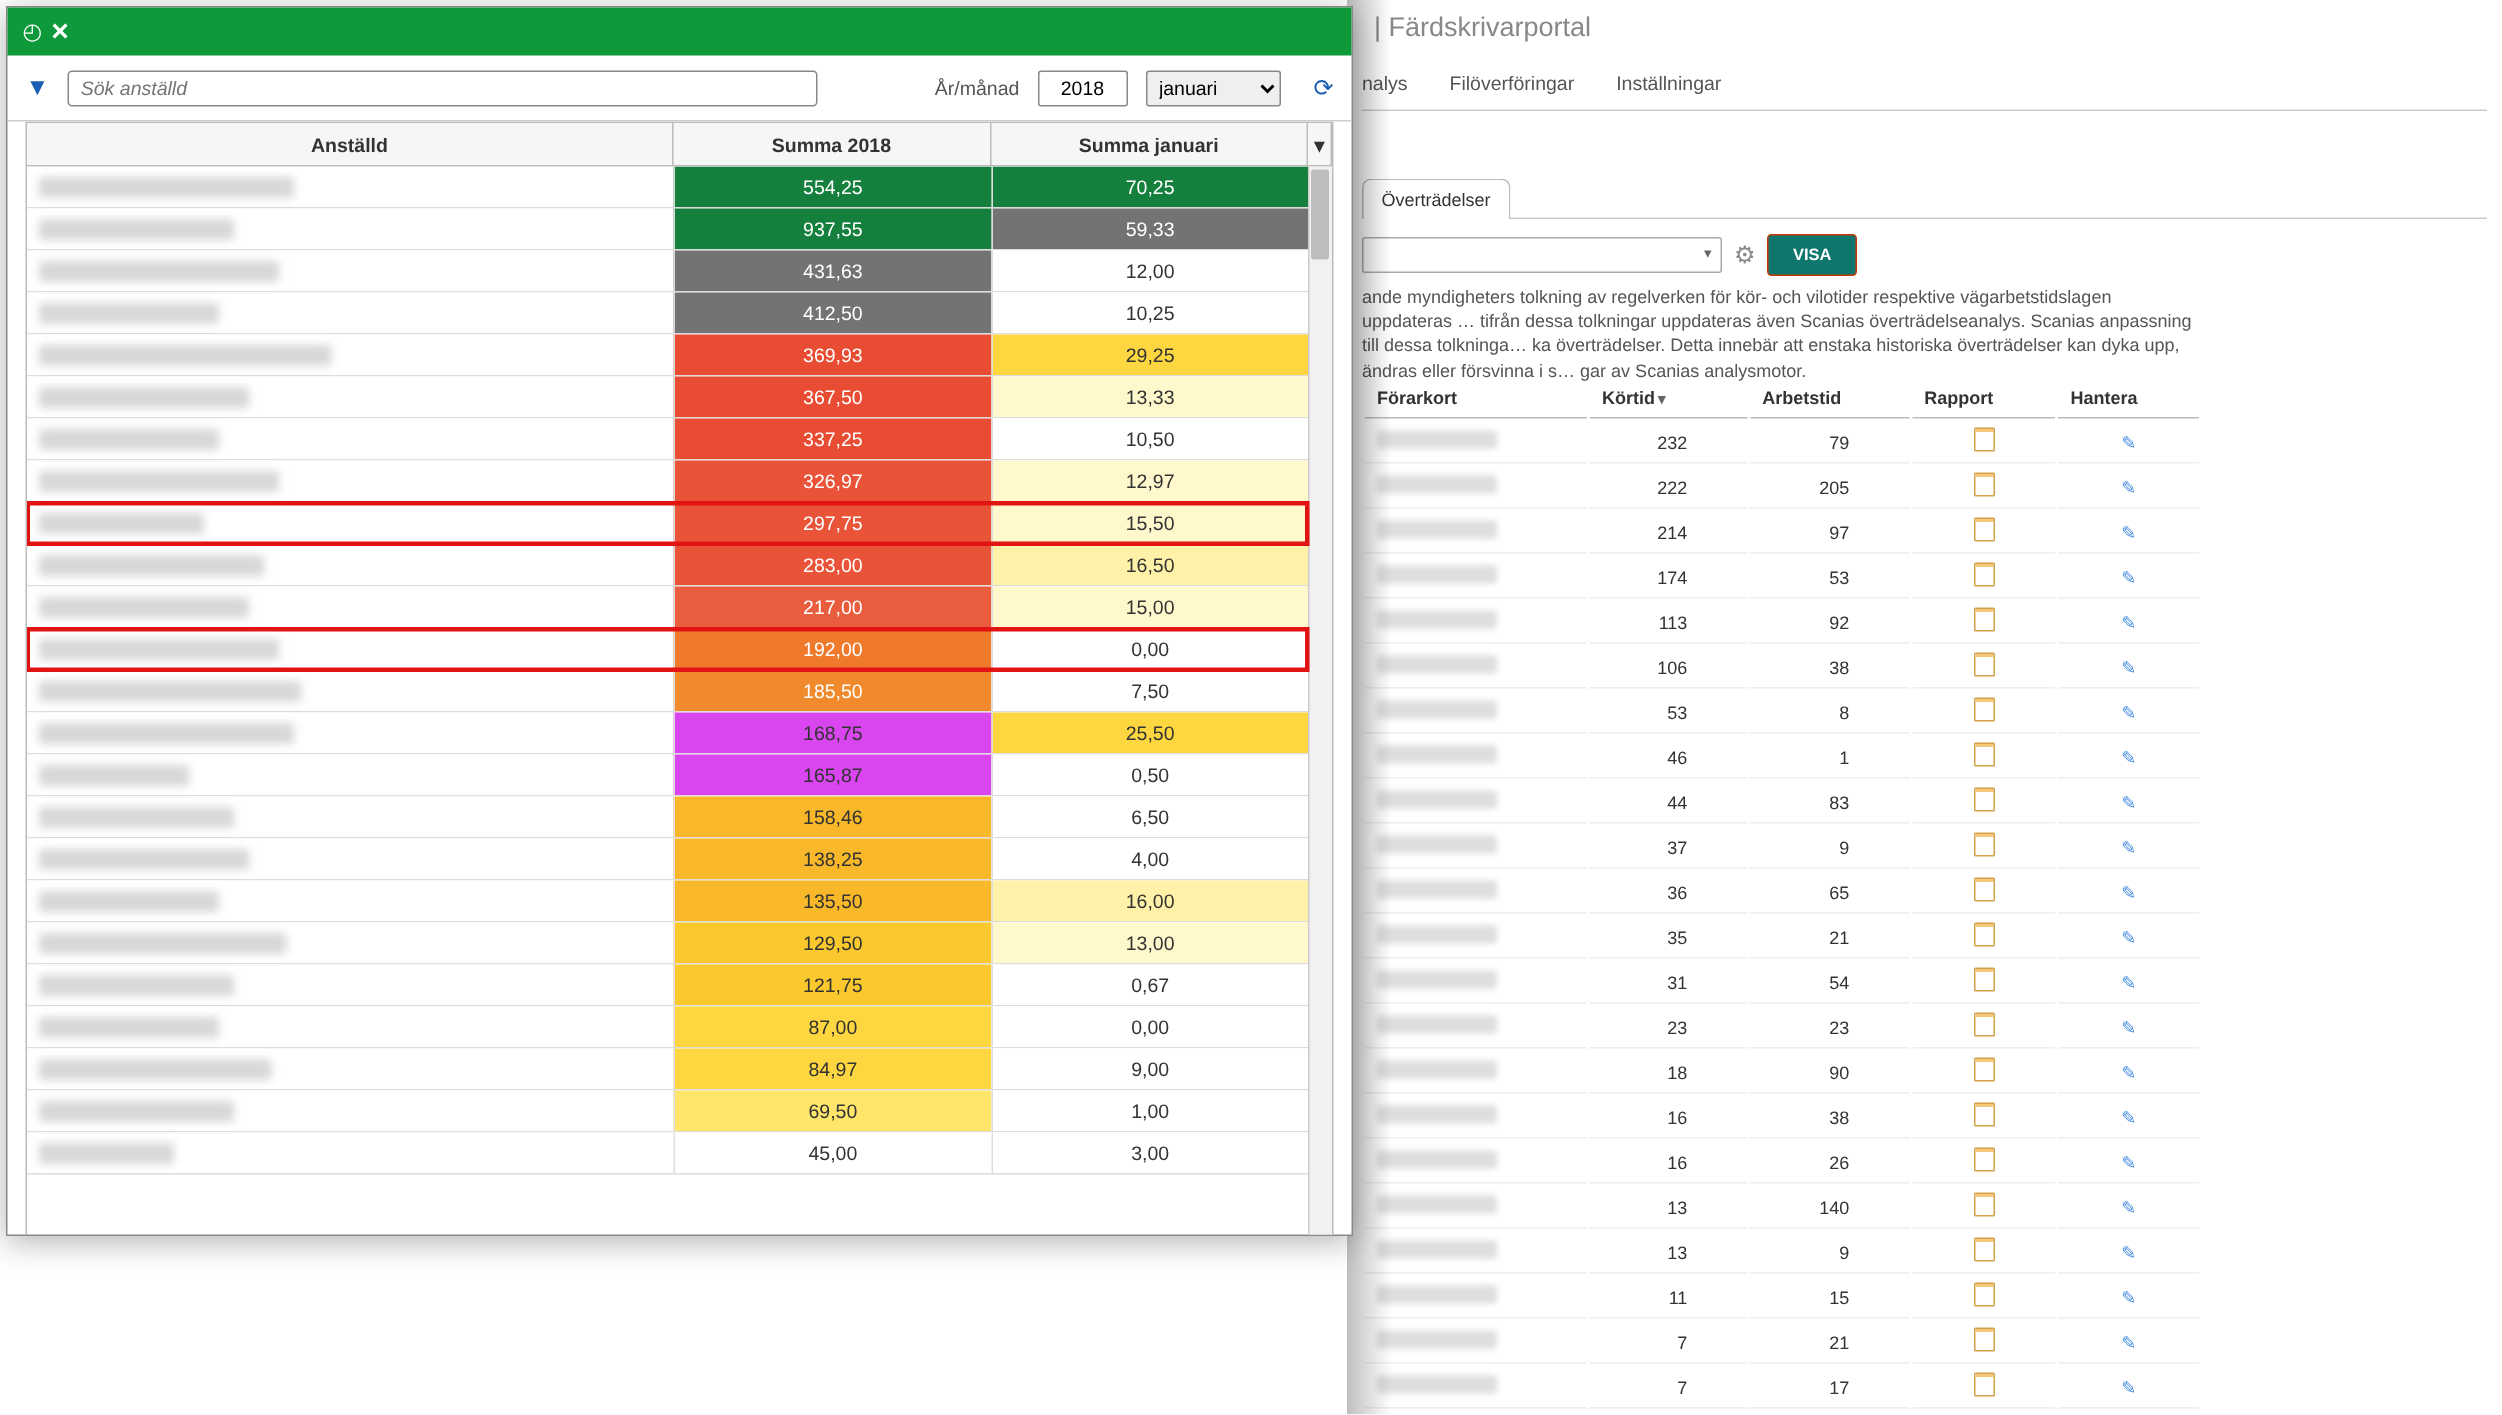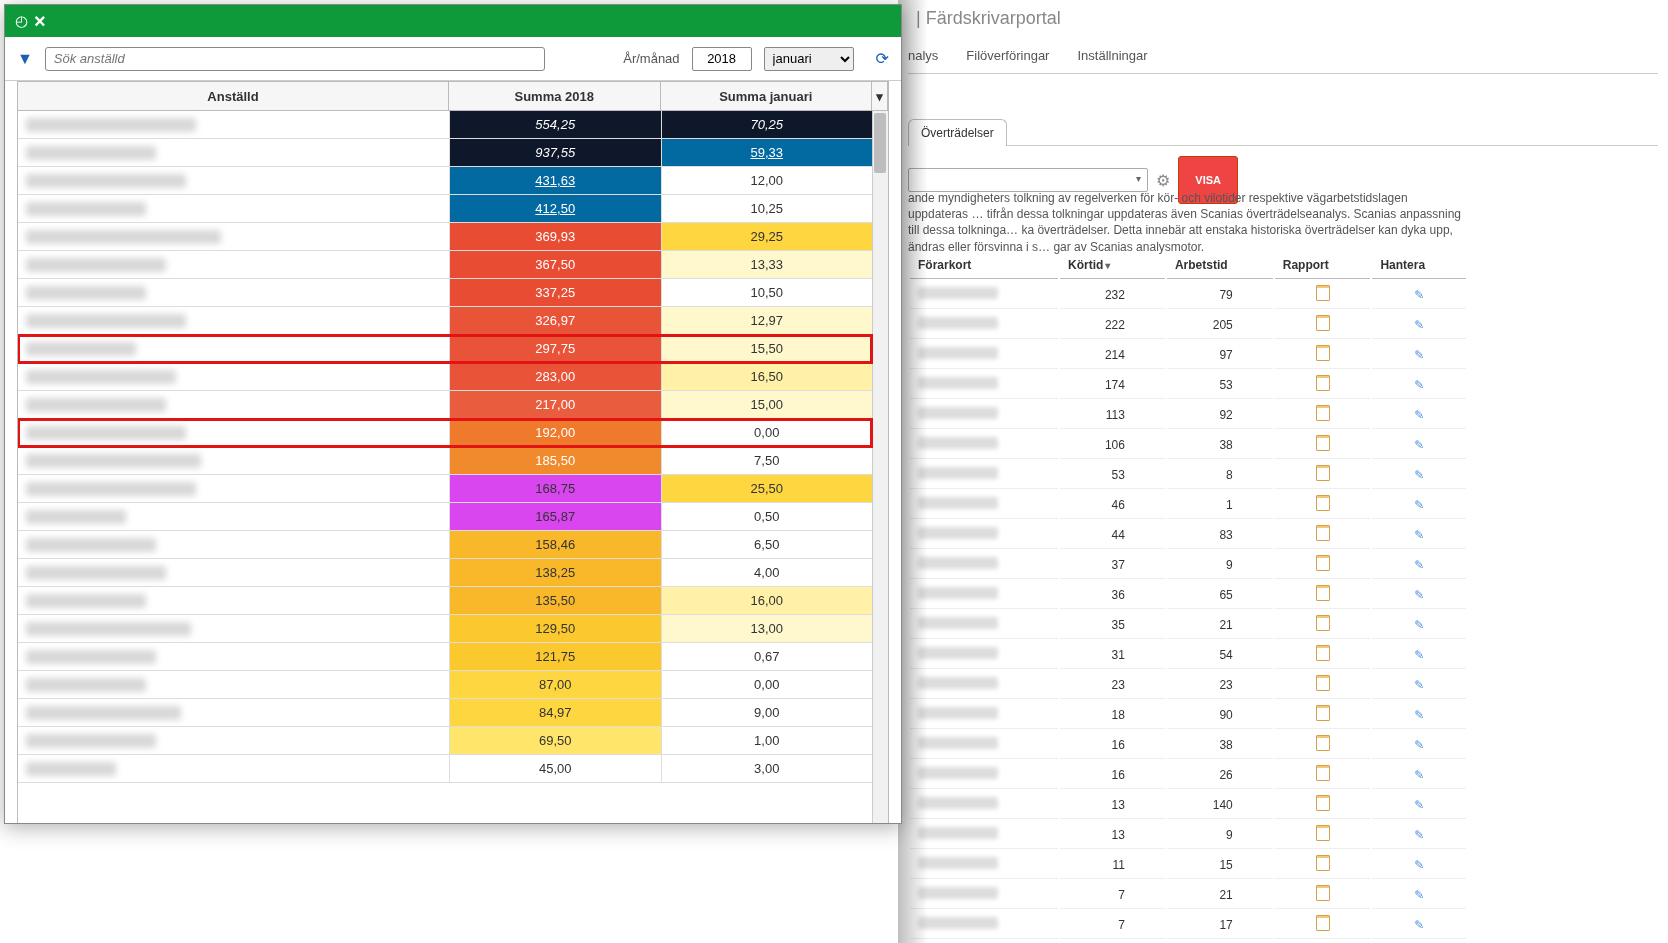--- a/index.html
+++ b/index.html
@@ -9,21 +9,21 @@
 .portal-bg { position: absolute; top: 0; left: 0; right: 0; bottom: 0; filter: blur(0); }
 .portal-title { position: absolute; top: 8px; left: 916px; font-size: 18px; color: #888; }
 .portal-tabs { position: absolute; top: 48px; left: 908px; display: flex; gap: 28px; font-size: 13px; color: #555; border-bottom: 1px solid #ccc; width: 750px; padding-bottom: 10px; }
 .portal-tab { cursor: pointer; }
 .portal-subtab-wrap { position: absolute; top: 118px; left: 908px; border-bottom: 1px solid #ccc; width: 750px; }
 .portal-subtab { display: inline-block; border: 1px solid #bbb; border-bottom: none; border-radius: 6px 6px 0 0; padding: 6px 12px; font-size: 12px; background: #fff; position: relative; top: 1px; }
 .portal-controls { position: absolute; top: 156px; left: 908px; display: flex; align-items: center; gap: 8px; }
 .portal-dd { display: inline-block; width: 240px; height: 24px; border: 1px solid #aaa; background: #fff; border-radius: 2px; position: relative; }
 .portal-dd::after { content: "▾"; position: absolute; right: 6px; top: 4px; font-size: 10px; color: #666; }
 .gear-icon { color: #888; font-size: 16px; }
-.visa-btn { background: #ef4444; color: #fff; font-weight: bold; font-size: 11px; border: 1px solid #c43b0a; padding: 17px 16px; border-radius: 3px; cursor: pointer; }
+.visa-btn { background: #0f766e; color: #fff; font-weight: bold; font-size: 11px; border: 1px solid #c43b0a; padding: 7px 16px; border-radius: 3px; cursor: pointer; }
 .portal-note { position: absolute; top: 190px; left: 908px; width: 560px; font-size: 12px; color: #555; line-height: 1.35; }
 .portal-table { position: absolute; top: 250px; left: 908px; width: 560px; }
 .portal-table th { text-align: left; font-weight: bold; font-size: 12px; color: #333; padding: 6px 8px; border-bottom: 1px solid #bbb; }
 .portal-table th.center { text-align: left; }
 .portal-table td { padding: 4px 8px; border-bottom: 1px solid #eee; font-size: 12px; height: 22px; }
 .portal-table td.num { text-align: right; padding-right: 40px; }
 .portal-blur { display: inline-block; width: 80px; height: 12px; background: #ddd; border-radius: 2px; filter: blur(2px); }
 .sort-arrow { font-size: 10px; color: #666; margin-left: 2px; }
 .report-icon::before { content: ""; display: inline-block; width: 12px; height: 14px; background: linear-gradient(#fff,#fff); border: 1px solid #d4a04a; border-radius: 1px; box-shadow: inset 0 2px 0 #f4c77b; }
 .edit-icon { color: #4a90e2; font-size: 12px; cursor: pointer; }
@@ -60,22 +60,22 @@
 .emp-blur { display: inline-block; height: 14px; background: #d8d8d8; border-radius: 2px; filter: blur(3px); }
 .cell-y, .cell-m { width: 212px; display: flex; align-items: center; justify-content: center; font-size: 13px; color: #333; border-left: 1px solid #ddd; }
 .cell-y { color: #fff; font-weight: normal; }
 .cell-m { color: #333; }
 
 
 .vscroll { position: absolute; right: 0; top: 0; width: 16px; height: 100%; background: #f1f1f1; border-left: 1px solid #ccc; }
 .vscroll-thumb { position: absolute; right: 2px; top: 2px; width: 12px; height: 60px; background: #bdbdbd; border-radius: 2px; }
 
 
-.heat-red-5 { background: #0f172a; color:#fff;font-style:italic; }
-.heat-red-4 { background: #0369a1; color:#fff;text-decoration:underline; }
+.heat-red-5 { background: #15803d; color:#fff; }
+.heat-red-4 { background: #737373; color:#fff; }
 .heat-red-3 { background: #e84c33; color:#fff; }
 .heat-red-2 { background: #e95338; color:#fff; }
 .heat-red-1 { background: #e95c3e; color:#fff; }
 .heat-orange-4 { background: #f07a2c; color:#fff; }
 .heat-orange-3 { background: #f08a2c; color:#fff; }
 .heat-orange-2 { background: #d946ef; color:#333; }
 .heat-orange-1 { background: #f8b82a; color:#333; }
 .heat-yellow-3 { background: #fbc82e; color:#333; }
 .heat-yellow-2 { background: #fdd640; color:#333; }
 .heat-yellow-1 { background: #ffe56a; color:#333; }

